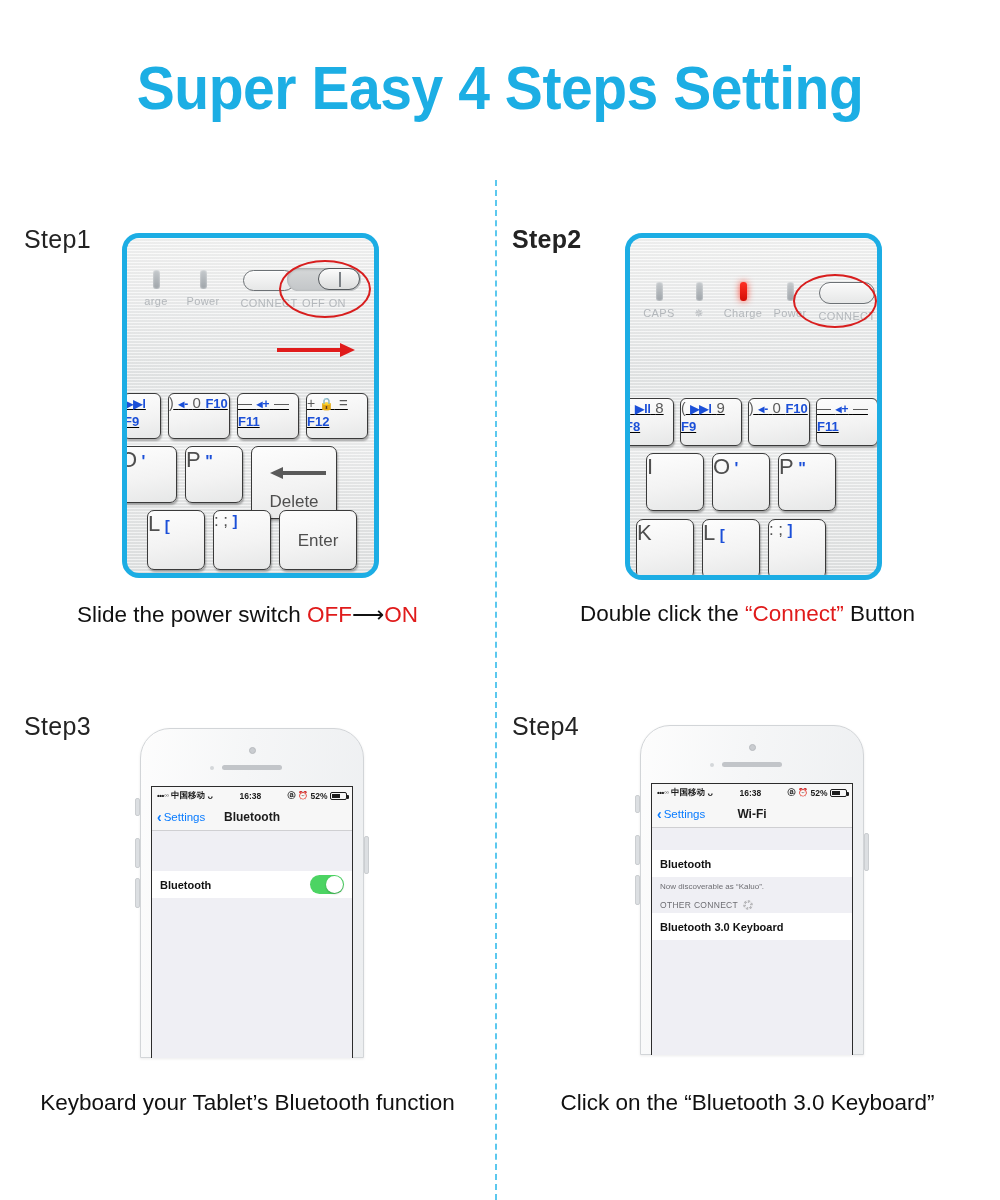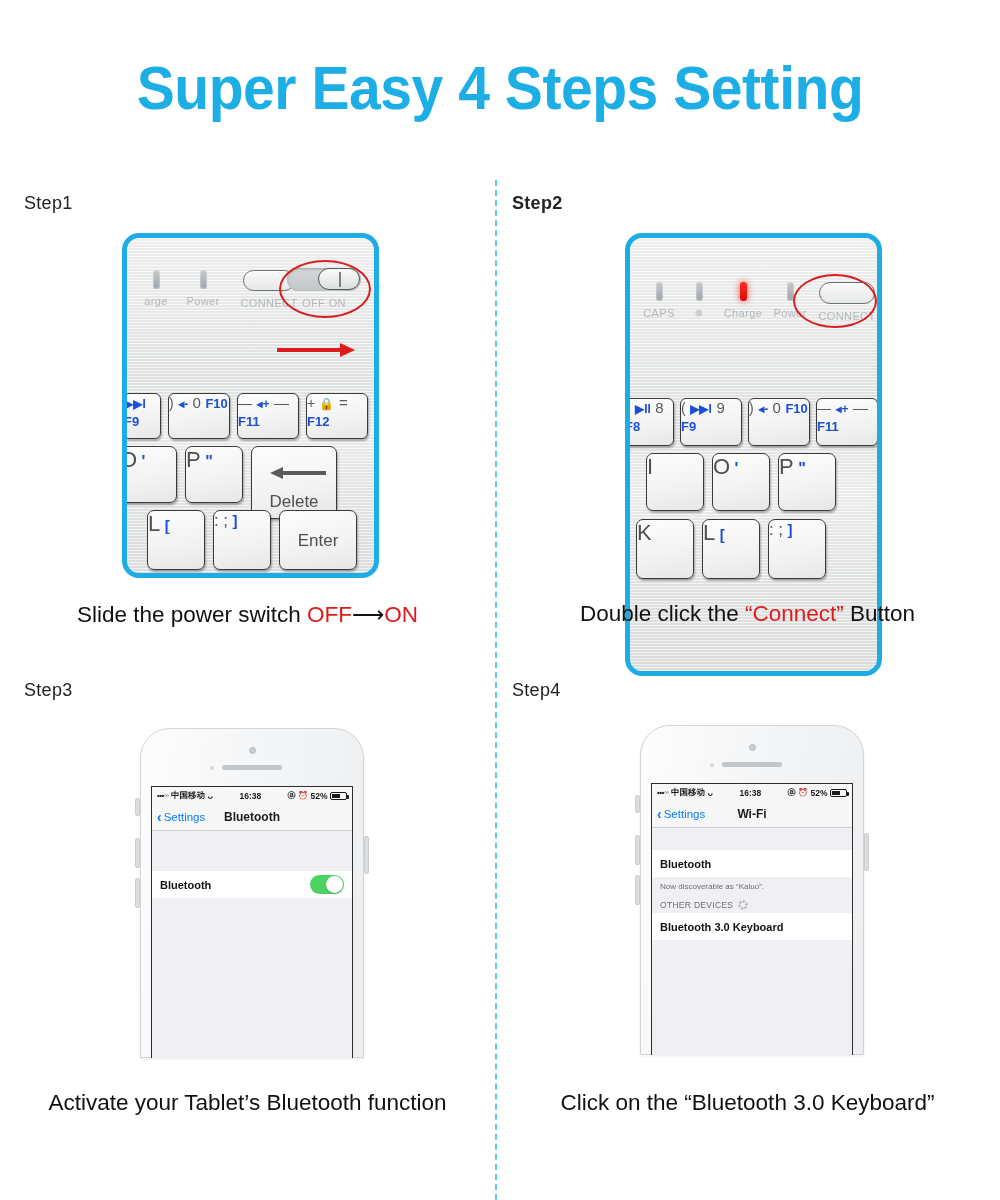--- a/index.html
+++ b/index.html
@@ -25,22 +25,23 @@
   
   .divider {
     position: absolute; left: 495px; top: 180px;
     width: 0; height: 1020px;
     border-left: 2px dashed #5CC8EE;
   }
 
   
   .step-label {
     position: absolute;
-    font-size: 18px; color: #232323;
+    font-size: 25px; color: #232323;
     letter-spacing: 0.3px;
+    margin-top: 32px;
   }
   .sl1 { left: 24px;  top: 193px; }
   .sl2 { left: 512px; top: 193px; font-weight: bold; }
   .sl3 { left: 24px;  top: 680px; }
   .sl4 { left: 512px; top: 680px; }
 
   
   .caption {
     position: absolute;
     font-size: 22.5px; color: #111;
@@ -54,21 +55,21 @@
 
   
   .kb-panel {
     position: absolute;
     border: 5px solid #1CADE4;
     border-radius: 17px;
     overflow: hidden;
     background: linear-gradient(180deg,#f4f4f3 0%,#eceded 22%,#e3e5e5 42%,#f0f1f1 58%,#e7e8e8 75%,#dfe1e1 100%);
   }
   #kb1 { left: 122px; top: 233px; width: 257px; height: 345px; }
-  #kb2 { left: 625px; top: 233px; width: 257px; height: 443px; }
+  #kb2 { left: 625px; top: 233px; width: 257px; height: 347px; }
 
   
   .brushed {
     position: absolute; inset: 0;
     background: repeating-linear-gradient(180deg,
       rgba(255,255,255,0.55) 0px, rgba(255,255,255,0.55) 1px,
       rgba(200,202,204,0.16) 1px, rgba(200,202,204,0.16) 3px);
     pointer-events: none;
   }
 
@@ -139,21 +140,21 @@
   .key {
     background: linear-gradient(170deg,#fdfdfd 0%,#f3f3f3 55%,#e6e7e7 100%);
     border: 1.3px solid #3a3a3a;
     box-shadow: 1px 2px 2px rgba(0,0,0,.3);
     position: relative;
     flex: none;
     overflow: hidden;
   }
 
   
-  .fkey { border-radius: 6px; }
+  .fkey { border-radius: 6px; text-decoration: underline; }
   .fkey .tl { left: 6px;  top: 2px;  font-size: 14px; color:#5a5a5a;}
   .fkey .tr { right: 6px; top: 4px;  font-size: 12px; color:#1B4FD8; font-weight:bold;}
   .fkey .bl { left: 6px;  bottom: 2px; font-size: 15px; color:#5a5a5a;}
   .fkey .br { right: 5px; bottom: 3px; font-size: 13px; color:#1B4FD8; font-weight:bold;}
 
   
   .lkey { border-radius: 7px; }
   .lkey .lt { left: 11px; top: 50%; transform: translateY(-55%); font-size: 22px; color:#4f4f4f;}
   .lkey .lq { left: 40px; top: 26%; transform: translateY(-50%); font-size: 16px; color:#1B4FD8; font-weight:bold;}
   .lkey .brk{ right: 8px; bottom: 1px; font-size: 15px; color:#1B4FD8; font-weight:bold;}
@@ -555,24 +556,24 @@
       <span class="nav-title">Wi-Fi</span>
     </div>
 
     <div class="ios-body">
       <div class="spacer-sm"></div>
       <div class="ios-row">
         <span>Bluetooth</span>
       </div>
       <div class="ios-sub">Now discoverable as “Kaluo”.</div>
       <div class="ios-hdr">
-        <span>OTHER DEVICES</span>
+        <span>OTHER CONNECT</span>
         <span class="spinner"></span>
       </div>
       <div class="ios-row">
         <span>Bluetooth 3.0 Keyboard</span>
       </div>
     </div>
   </div>
 </div>
 
-<div class="caption cap3">Activate your Tablet’s Bluetooth function</div>
+<div class="caption cap3">Keyboard your Tablet’s Bluetooth function</div>
 <div class="caption cap4">Click on the “Bluetooth 3.0 Keyboard”</div>
 
 </body></html>

